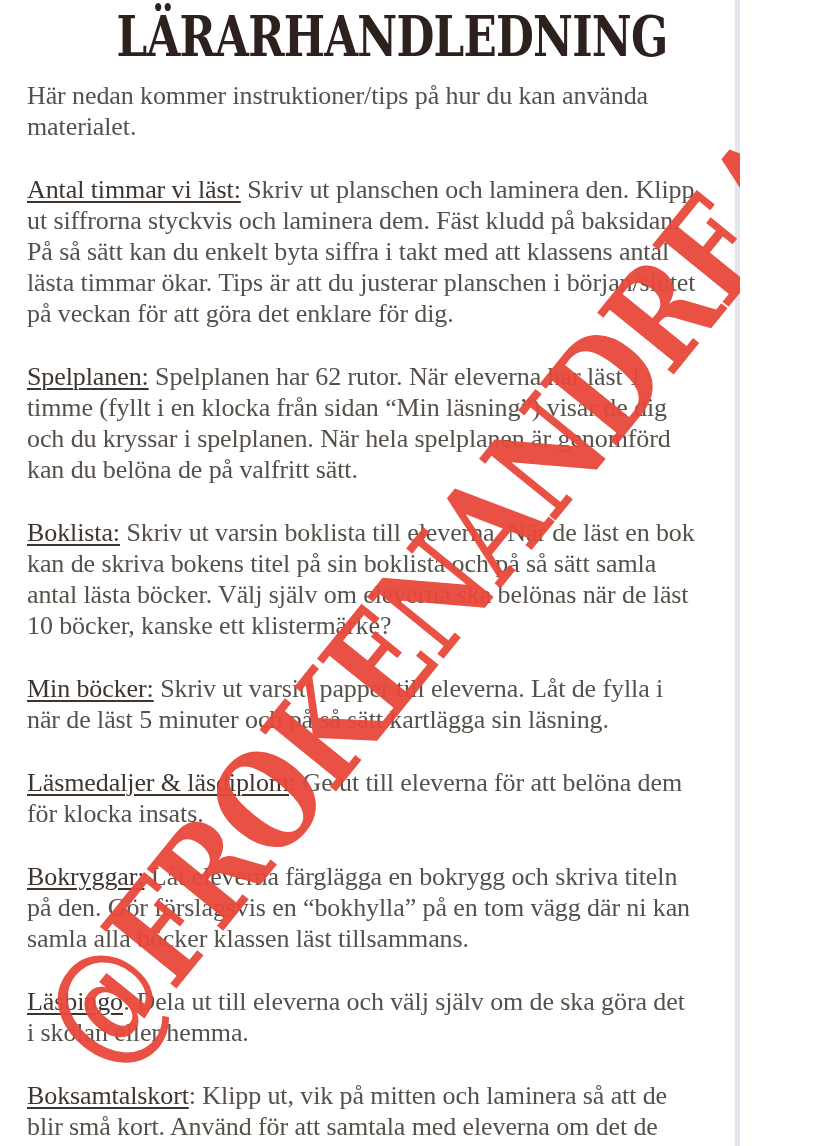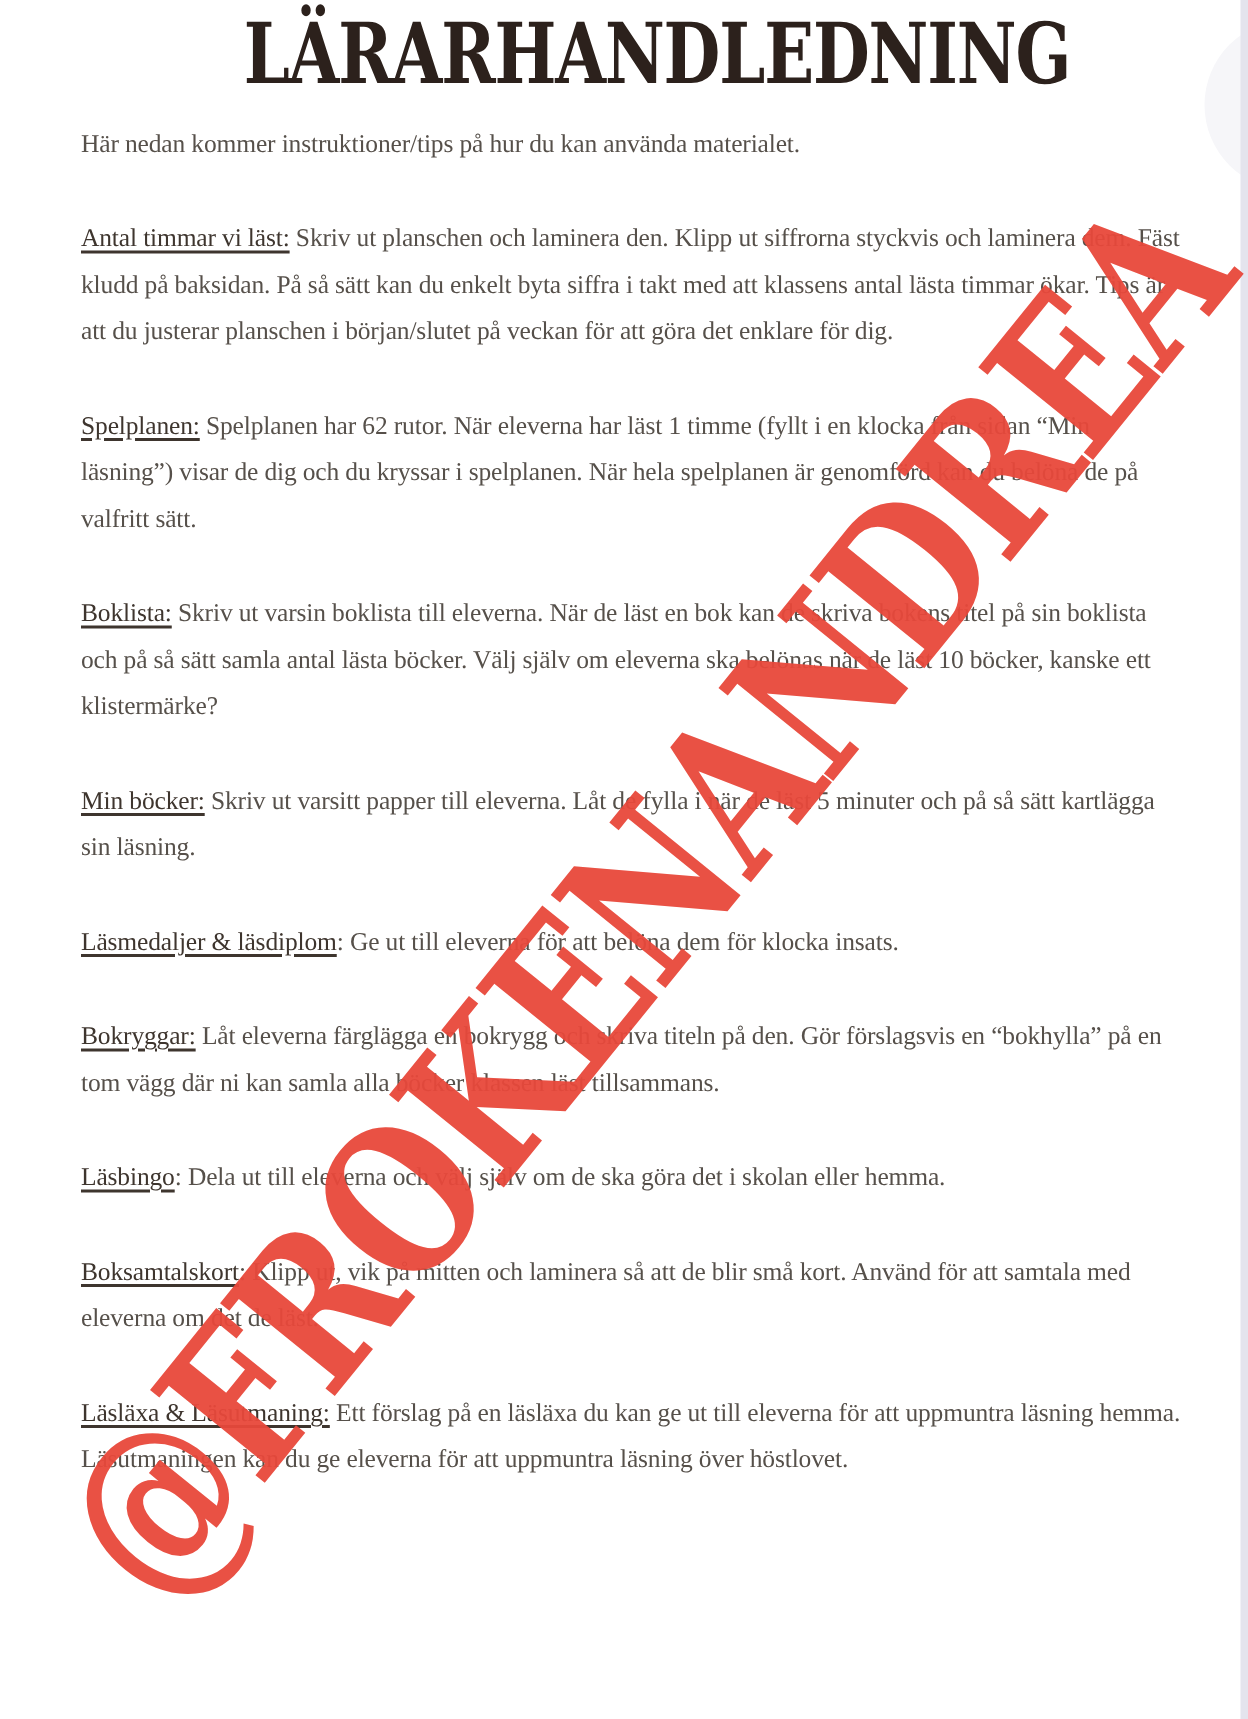--- a/index.html
+++ b/index.html
@@ -1,21 +1,21 @@
 <!DOCTYPE html>
 <html><head>
 <meta charset="utf-8">
 <style>
   * { margin: 0; padding: 0; box-sizing: border-box; }
   html, body { width: 832px; background: #ffffff; }
   body { overflow: hidden; }
 
   .page {
     position: relative;
-    width: 832px;
+    width: 740px;
     height: 1146px;
     background: #ffffff;
     font-family: "Liberation Serif", "DejaVu Serif", serif;
     color: #56504a;
     overflow: hidden;
   }
 
   .corner-blob {
     position: absolute;
     left: 803px;
@@ -52,26 +52,25 @@
     z-index: 2;
   }
 
   .content {
     position: relative;
     padding: 14px 42px 0 27px;
     z-index: 2;
   }
 
   .intro, .section {
-    font-size: 17px;
+    font-size: 26px;
     line-height: 31px;
     letter-spacing: -0.1px;
     margin-bottom: 32px;
     color: #56504a;
-    margin-left: 27px;
   }
 
   .section .heading {
     font-weight: normal;
     color: #3e352e;
     text-decoration: underline;
     text-decoration-thickness: 2px;
     text-underline-offset: 3px;
   }
 

